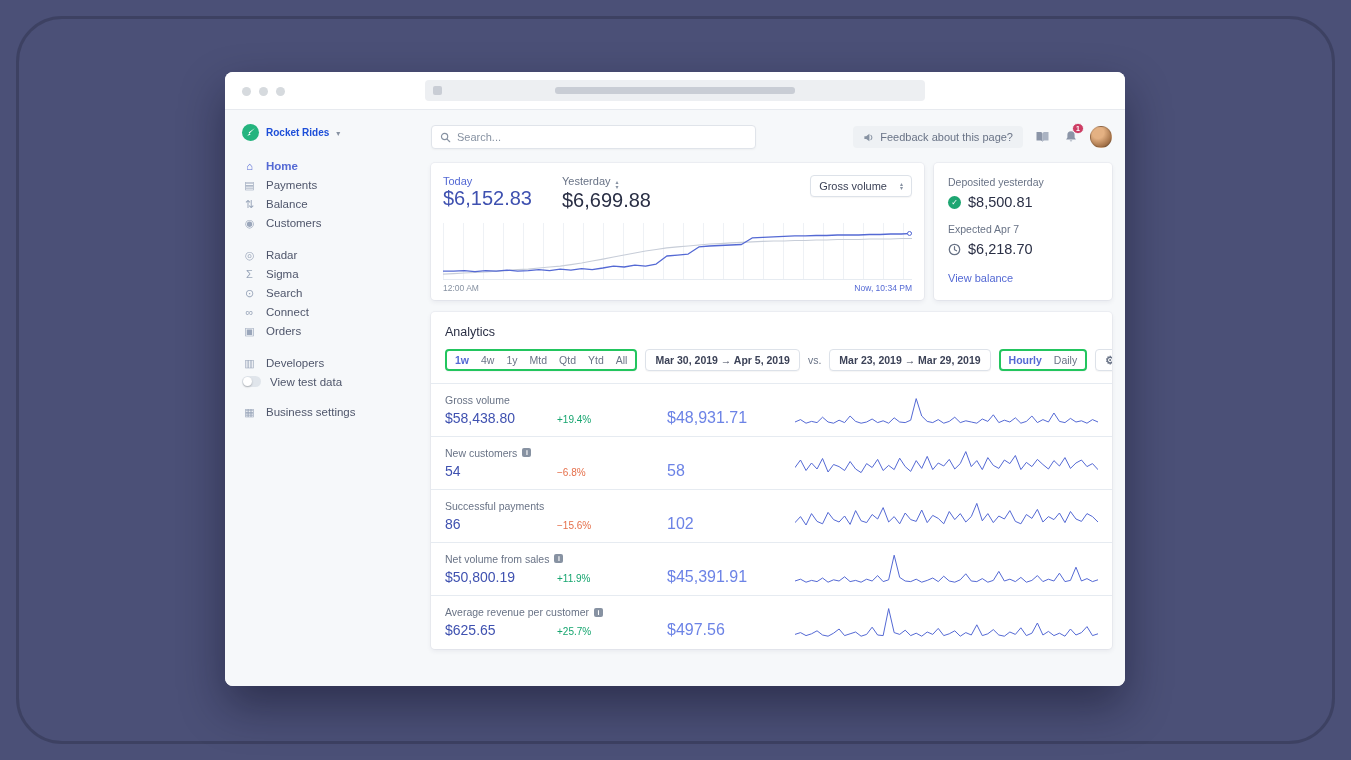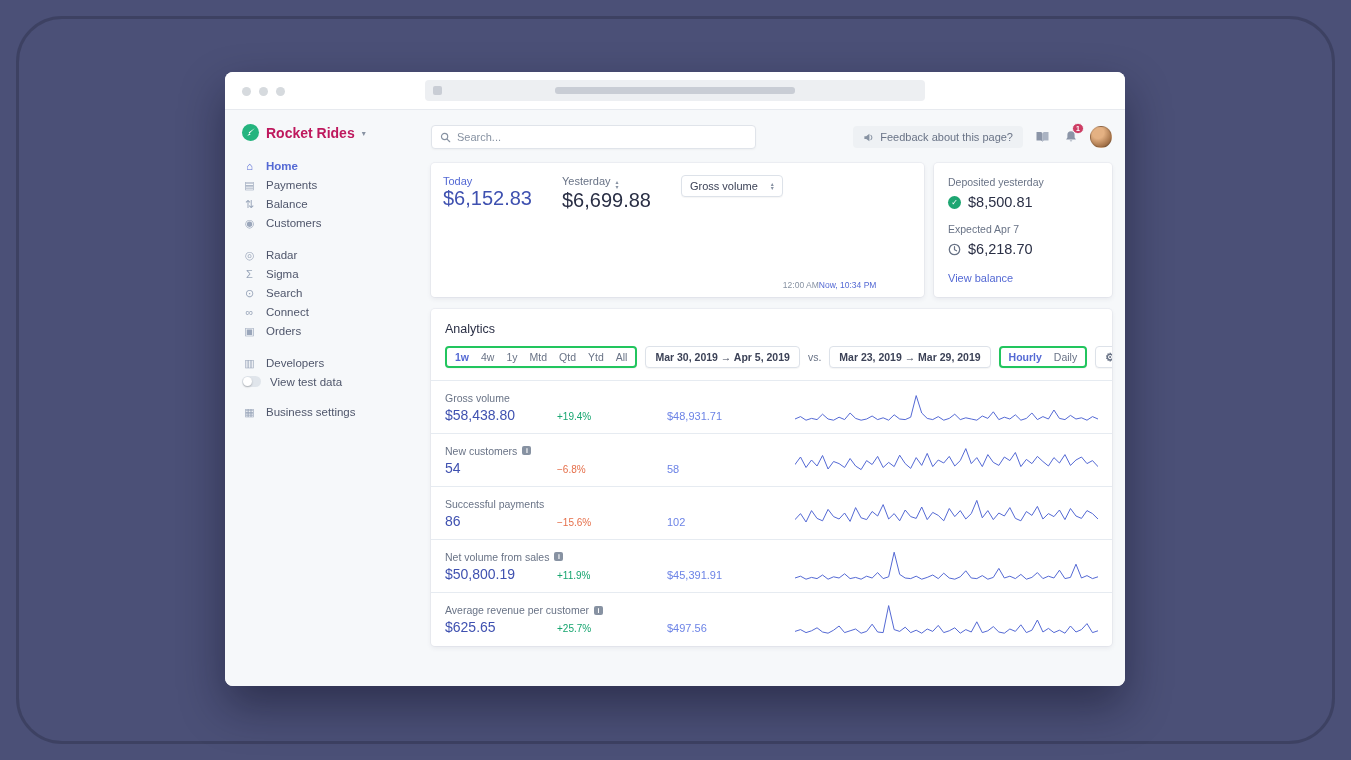--- a/index.html
+++ b/index.html
@@ -22,21 +22,21 @@
 
   .app { flex:1; display:flex; background:#f6f8fa; min-height:0; }
 
   
   .sidebar { width:196px; flex:0 0 196px; padding:14px 0 0 17px; }
   .brand { display:flex; align-items:center; gap:7px; margin-bottom:15px; cursor:pointer; }
   .brand-logo { width:17px; height:17px; border-radius:50%; background:#24b47e; position:relative; }
   .brand-logo::after { content:""; position:absolute; left:5px; top:4px; width:8px; height:8px; background:#fff;
                        clip-path:polygon(100% 0, 35% 45%, 55% 65%, 0 100%, 35% 45%, 0 100%, 100% 0); transform:rotate(0deg);
                        border-radius:1px; clip-path:polygon(100% 0%, 20% 55%, 45% 80%, 0% 100%, 55% 45%); }
-  .brand-name { font-size:14px; font-weight:bold; color:#be185d; }
+  .brand-name { font-size:10px; font-weight:bold; color:#1d4ed8; }
   .brand-caret { font-size:8px; color:#8792a2; margin-top:1px; }
   .nav-group { margin-bottom:13px; }
   .nav-item { display:flex; align-items:center; gap:9px; padding:3.5px 0; font-size:11.5px; color:#4f566b; cursor:pointer; }
   .nav-item .nav-icon { width:15px; text-align:center; color:#9aa6ba; font-size:11px; line-height:12px; }
   .nav-item.active { color:#5469d4; font-weight:bold; }
   .nav-item.active .nav-icon { color:#5469d4; }
   .nav-icon.toggle { width:19px; height:11px; border-radius:6px; background:#e0e5eb; position:relative; }
   .nav-icon.toggle::after { content:""; position:absolute; left:1px; top:1px; width:9px; height:9px; border-radius:50%;
                             background:#fff; box-shadow:0 1px 2px rgba(0,0,0,.25); }
 
@@ -53,21 +53,21 @@
                   padding:0 10px; font-size:11px; color:#697386; cursor:pointer; }
   .icon-btn { position:relative; width:20px; height:20px; display:flex; align-items:center; justify-content:center; cursor:pointer; }
   .badge { position:absolute; top:-4px; right:-3px; background:#cd3d64; color:#fff; font-size:7px; font-weight:bold;
            border-radius:6px; padding:1px 3px; line-height:1; border:1px solid #f6f8fa; }
   .avatar { width:22px; height:22px; border-radius:50%; border:1px solid rgba(0,0,0,.12); cursor:pointer;
             background:radial-gradient(circle at 35% 28%, #e4b183 0 30%, #a8764c 70%, #6f4a2d 100%); }
 
   .overview-row { display:flex; gap:10px; margin-top:14px; align-items:stretch; }
   .card { background:#fff; border-radius:4px; box-shadow:0 0 0 1px rgba(50,50,93,.04), 0 2px 5px rgba(50,50,93,.08); }
 
-  .overview-card { flex:1; padding:12px 12px 7px; display:flex; flex-direction:row; min-width:0; }
+  .overview-card { flex:1; padding:12px 12px 7px; display:flex; flex-direction:column; min-width:0; }
   .ov-header { display:flex; align-items:flex-start; gap:30px; }
   .ov-label { font-size:11px; color:#5469d4; }
   .ov-label.gray { color:#697386; }
   .ov-value { font-size:20px; color:#3f51b0; margin-top:0; }
   .ov-value.dark { color:#2a2f45; }
   .stepper { display:inline-flex; flex-direction:column; font-size:6px; line-height:4.5px; color:#8792a2; margin-left:5px;
              vertical-align:1px; cursor:pointer; }
   .select { margin-left:auto; height:22px; background:#fff; border:1px solid #dde2e9; border-radius:4px;
             display:flex; align-items:center; gap:8px; padding:0 8px; font-size:11px; color:#3c4257;
             box-shadow:0 1px 1px rgba(0,0,0,.04); cursor:pointer; }
@@ -106,21 +106,21 @@
   .m-left { width:336px; flex:0 0 336px; }
   .m-label-row { display:flex; align-items:center; gap:5px; }
   .m-label { font-size:10.5px; color:#697386; }
   .m-info { width:9px; height:9px; border-radius:2px; background:#8792a2; color:#fff; font-size:7px; line-height:9px;
             text-align:center; font-weight:bold; cursor:pointer; }
   .m-values { display:flex; align-items:baseline; margin-top:3px; }
   .m-value { width:112px; flex:0 0 112px; font-size:14px; color:#3f51b0; }
   .m-change { width:110px; flex:0 0 110px; font-size:10px; }
   .m-change.up { color:#16a56f; }
   .m-change.down { color:#e56f4a; }
-  .m-compare { font-size:11px; color:#6c83e6; }
+  .m-compare { font-size:16px; color:#6c83e6; }
   .m-spark { flex:1; height:36px; min-width:0; }
 
   svg.gicon { display:block; }
 </style>
 </head>
 <body>
 
 <div class="frame-outline"></div>
 
 <div class="window">

